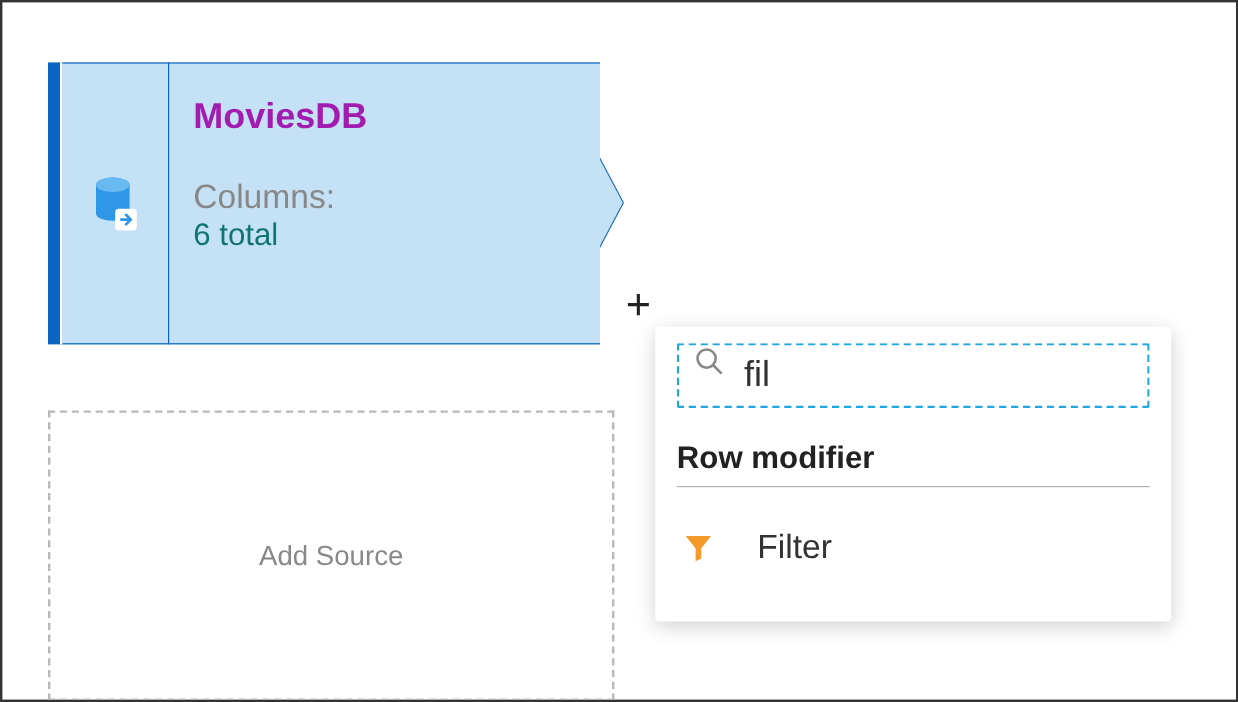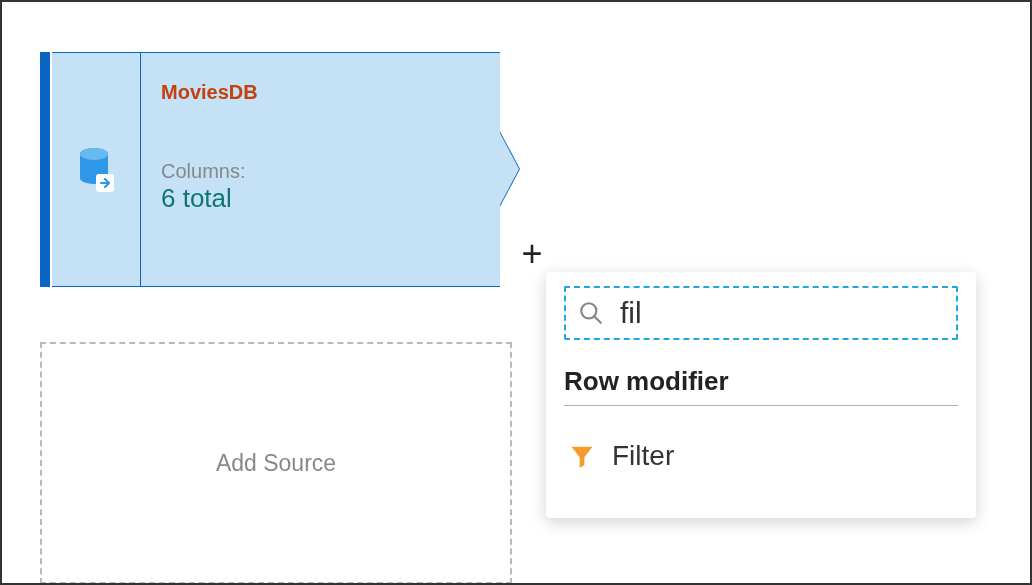--- a/index.html
+++ b/index.html
@@ -44,22 +44,22 @@
       position: relative;
       flex: 1;
       height: 100%;
       background: #c5e1f6;
       border-top: 1.5px solid #0b65c2;
       border-bottom: 1.5px solid #0b65c2;
       border-left: 1.5px solid #0b65c2;
       padding: 28px 20px 0;
       z-index: 2;
     }
-    .node-title { font-size: 20px; font-weight: 600; color: #c2410c; margin-bottom: 56px; }
-    .columns-label { font-size: 20px; color: #888; }
+    .node-title { font-size: 30px; font-weight: 600; color: #a21caf; margin-bottom: 33px; }
+    .columns-label { font-size: 28px; color: #888; }
     .columns-total { font-size: 26px; color: #0f766e; font-weight: 400; }
     .arrow {
       position: absolute;
       left: 456px;
       top: 50px;
       width: 0; height: 0;
       border-top: 117px solid transparent;
       border-bottom: 117px solid transparent;
       border-left: 62px solid #0b65c2;
       z-index: 0;
@@ -111,21 +111,20 @@
       border-radius: 4px;
       box-shadow: 0 4px 16px rgba(0,0,0,0.18);
       padding: 14px 18px 40px;
       z-index: 5;
     }
     .search-box {
       border: 2px dashed #1ea7e0;
       border-radius: 2px;
       height: 54px;
       display: flex;
-      align-items: center;
       padding: 0 12px;
       margin-bottom: 26px;
     }
     .search-icon { width: 26px; height: 26px; margin-right: 16px; flex-shrink: 0; }
     .search-input {
       border: none;
       outline: none;
       font-size: 30px;
       color: #333;
       width: 100%;
@@ -141,21 +140,21 @@
       margin-bottom: 28px;
     }
     .menu-item {
       display: flex;
       align-items: center;
       padding: 6px 4px;
       cursor: pointer;
       border-radius: 3px;
     }
     .filter-icon { width: 28px; height: 28px; margin-right: 16px; flex-shrink: 0; }
-    .menu-label { font-size: 28px; color: #333; }
+    .menu-label { font-size: 28px; color: #333; margin-left: 19px; }
   </style>
 </head>
 <body>
 
 <div class="frame">
 
   <div class="arrow"></div>
   <div class="arrow-inner"></div>
 
   <div class="source-node">

